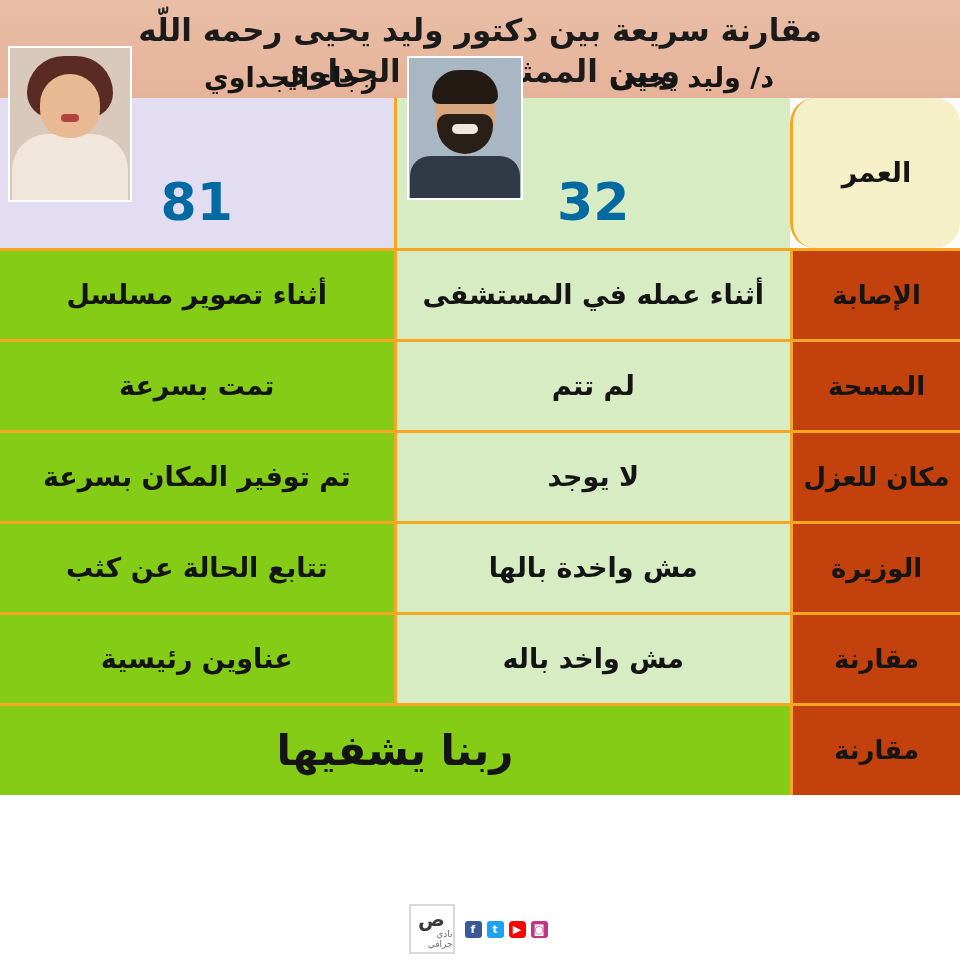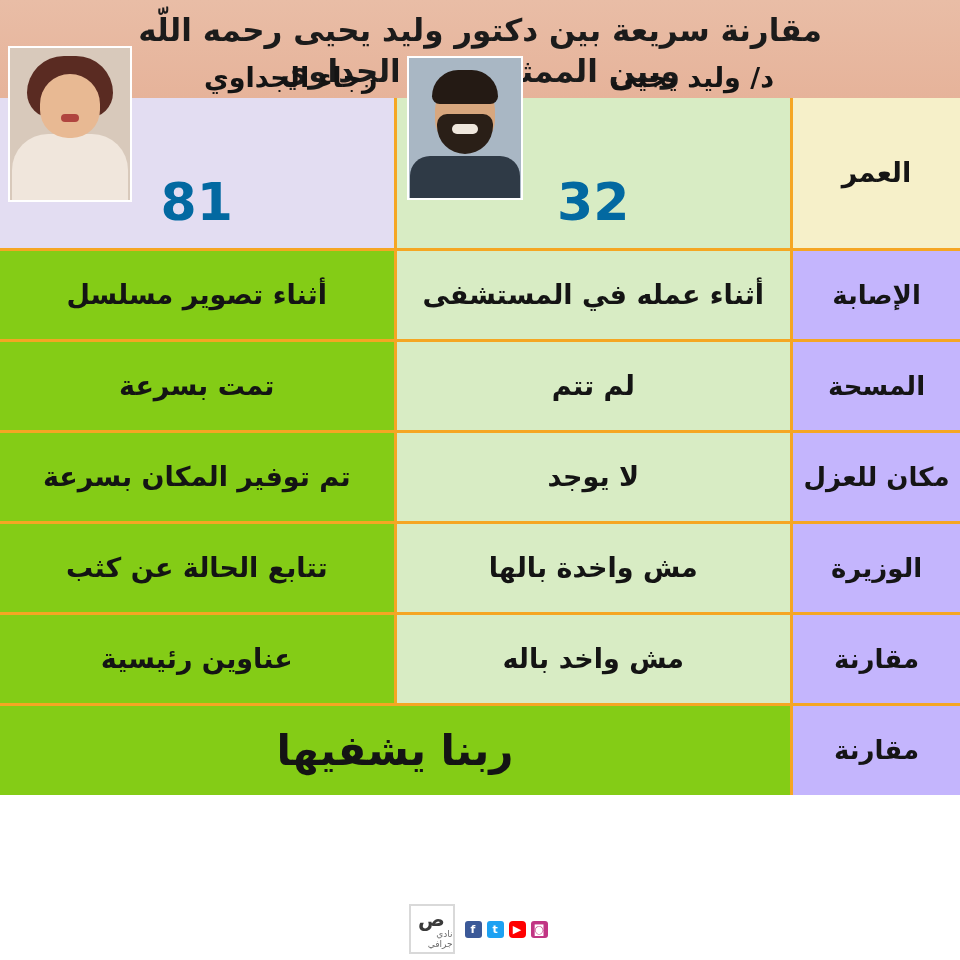--- a/index.html
+++ b/index.html
@@ -62,21 +62,21 @@
     justify-content: center;
     text-align: center;
     font-weight: bold;
     color: #141414;
     padding: 20px 8px;
     position: relative;
   }
   
   .c-label {
     flex: 0 0 170px;
-    background: #c4b5fd;
+    background: #c2410c;
     font-size: 26px;
     color: #151515;
     border-left: 3px solid #f5a623;
   }
   .c-walid {
     flex: 1 1 0;
     background: #d8ecc4;
     font-size: 27px;
     border-left: 3px solid #f5a623;
   }
@@ -86,20 +86,21 @@
     font-size: 27px;
   }
   
   .row-top {
     min-height: 150px;
     align-items: stretch;
   }
   .row-top .c-label {
     background: #f6f0c9;
     font-size: 27px;
+    border-radius: 25px;
   }
   .row-top .c-walid,
   .row-top .c-ragaa {
     background: #d8ecc4;
     position: relative;
     overflow: visible;
   }
   .row-top .c-ragaa {
     background: #e3ddf2;
   }

